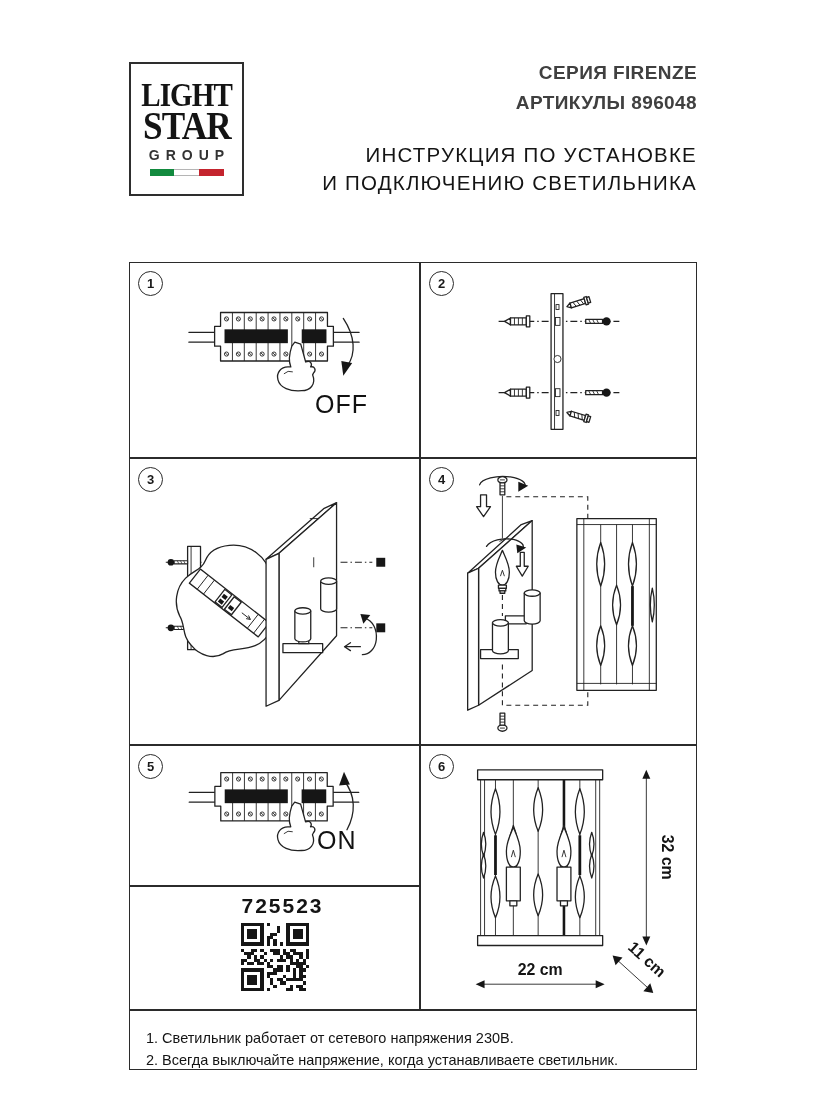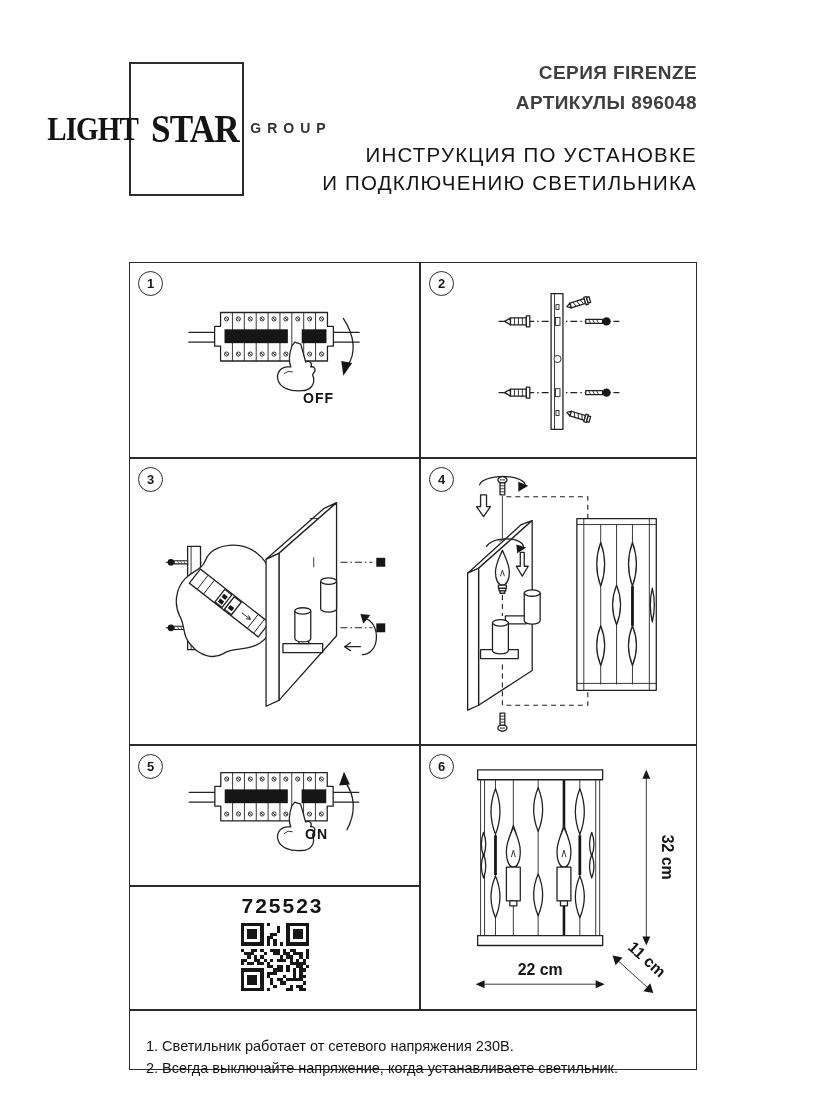--- a/index.html
+++ b/index.html
@@ -1,47 +1,47 @@
 <!DOCTYPE html>
 <html><head>
 <meta charset="utf-8">
 <style>
   html,body{margin:0;padding:0;background:#e8e8e8;}
   .page{position:relative;width:826px;height:1100px;background:#ffffff;margin:0 auto;
         font-family:"Liberation Sans",sans-serif;color:#1a1a1a;overflow:hidden;}
   .abs{position:absolute;}
   
   .logo-box{left:129px;top:62px;width:111px;height:130px;border:2px solid #2e2e2e;
-            display:flex;flex-direction:row;align-items:center;justify-content:center;background:#fff;}
+            display:flex;flex-direction:column;align-items:center;justify-content:center;background:#fff;}
   .logo-w1{font-family:"Liberation Serif",serif;font-weight:700;font-size:33px;line-height:27px;
            transform:scaleX(.88);letter-spacing:-1px;color:#141414;}
   .logo-w2{font-family:"Liberation Serif",serif;font-weight:700;font-size:40px;line-height:34px;
            transform:scaleX(.88);letter-spacing:-1px;color:#141414;}
   .logo-w3{font-size:14px;font-weight:700;letter-spacing:6px;margin:4px 0 6px 6px;color:#333;}
   .flag{display:flex;width:74px;height:7px;}
   .flag span{flex:1;}
   .flag .fw{border-top:1px solid #b5b5b5;border-bottom:1px solid #b5b5b5;box-sizing:border-box;}
   .hdr-series{right:129px;top:58px;text-align:right;font-weight:700;font-size:19px;line-height:30px;
               letter-spacing:.4px;color:#404040;}
   .hdr-title{right:129px;top:141px;text-align:right;font-weight:400;font-size:20.5px;line-height:28px;
              letter-spacing:1.2px;color:#141414;}
   
   .cell{position:absolute;border:1px solid #2b2b2b;background:#fff;box-sizing:border-box;}
   .badge{position:absolute;left:8px;top:8px;width:23px;height:23px;border:1.4px solid #2b2b2b;
          border-radius:50%;display:flex;align-items:center;justify-content:center;
          font-size:13px;font-weight:700;background:#fff;}
   .cell svg{position:absolute;left:0;top:0;}
-  .sw-label{position:absolute;font-size:14px;font-weight:700;letter-spacing:1px;color:#111;}
+  .sw-label{position:absolute;font-size:25px;font-weight:400;letter-spacing:1px;color:#111;margin-left:12px;}
   
   .article-num{position:absolute;left:16px;right:0;top:7px;text-align:center;
                font-size:21px;font-weight:700;letter-spacing:2px;color:#141414;}
   #qr{position:absolute;left:50%;top:36px;transform:translateX(-50%);}
   
   .notes{left:129px;top:1010px;width:568px;height:60px;border:1px solid #2b2b2b;
-         box-sizing:border-box;padding:24px 10px 0 16px;font-size:14.5px;line-height:22px;color:#141414;background:#fff;}
+         box-sizing:border-box;padding:16px 10px 0 16px;font-size:14.5px;line-height:22px;color:#141414;background:#fff;}
   
   .ln{stroke:#222;stroke-width:1.3;fill:none;stroke-linecap:round;stroke-linejoin:round;}
   .lt{stroke:#222;stroke-width:.9;fill:none;}
   .fw{fill:#fff;}
   .fk{fill:#161616;stroke:none;}
   .dd{stroke:#222;stroke-width:1.1;fill:none;stroke-dasharray:7 3 1.5 3;}
   .dash{stroke:#222;stroke-width:1.1;fill:none;stroke-dasharray:5 4;}
   .dim{font:700 16px "Liberation Sans",sans-serif;fill:#141414;}
 </style>
 </head>

